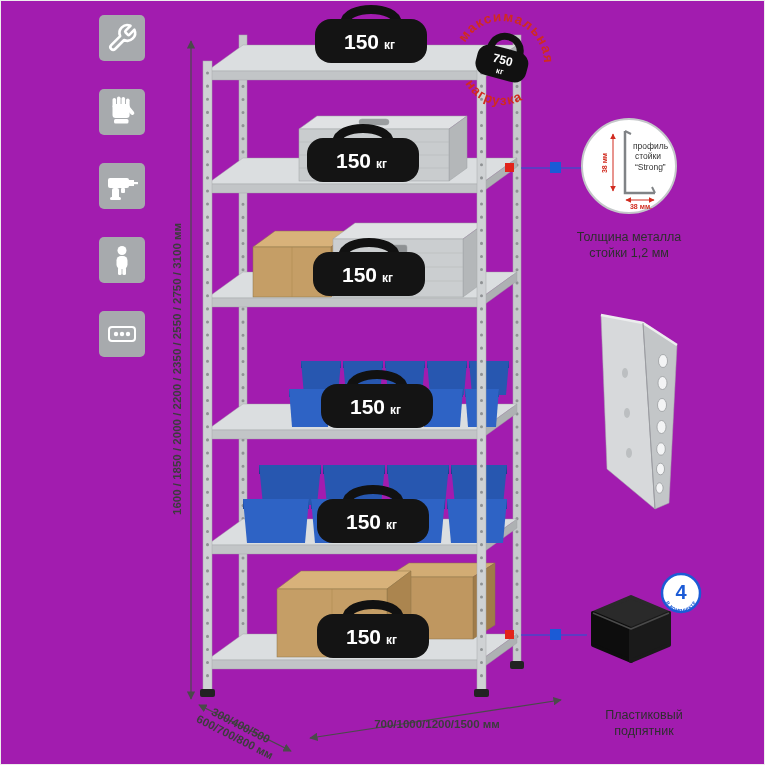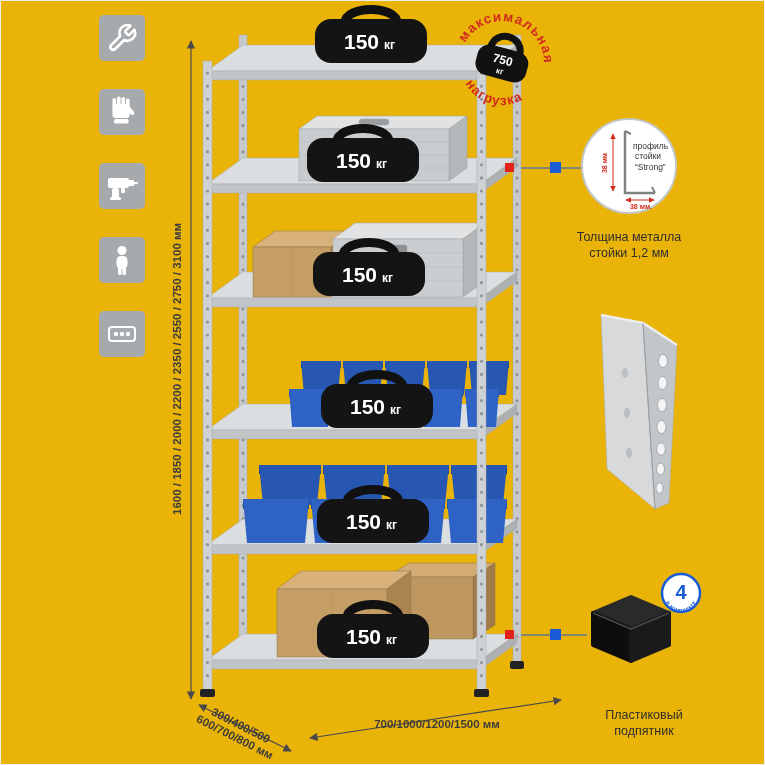--- a/index.html
+++ b/index.html
@@ -1,16 +1,16 @@
 <!DOCTYPE html>
 <html><head>
 <meta charset="utf-8">
 <style>
   html,body{margin:0;padding:0;background:#fff;}
-  .canvas{position:relative;width:765px;height:765px;background:#eab308;
+  .canvas{position:relative;width:765px;height:765px;background:#a21caf;
           border:1px solid #ededed;box-sizing:border-box;overflow:hidden;
           font-family:"Liberation Sans",sans-serif;}
   svg{position:absolute;left:0;top:0;}
   
   .t-dim        {font-family:"Liberation Sans",sans-serif;font-weight:700;font-size:11.5px;fill:#3c3c3c;}
   .t-badge-val  {font-family:"Liberation Sans",sans-serif;font-weight:700;font-size:21px;fill:#ffffff;}
   .t-badge-unit {font-family:"Liberation Sans",sans-serif;font-weight:700;font-size:12px;fill:#ffffff;}
   .t-stamp      {font-family:"Liberation Sans",sans-serif;font-weight:700;font-size:13.5px;fill:#d12b1f;letter-spacing:1.2px;}
   .t-750        {font-family:"Liberation Sans",sans-serif;font-weight:700;font-size:12px;fill:#ffffff;}
   .t-750u       {font-family:"Liberation Sans",sans-serif;font-weight:700;font-size:8px;fill:#ffffff;}

